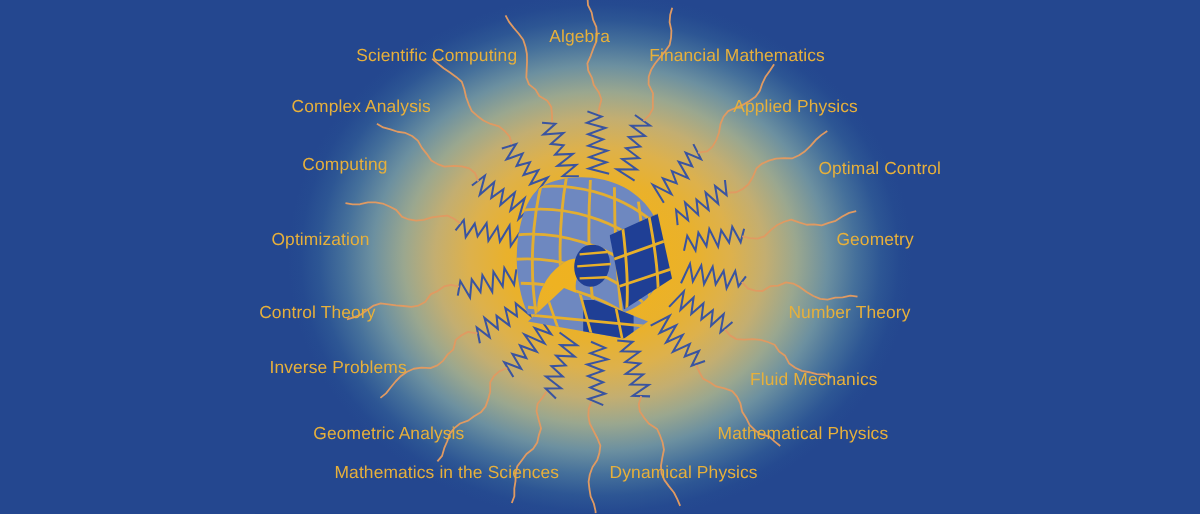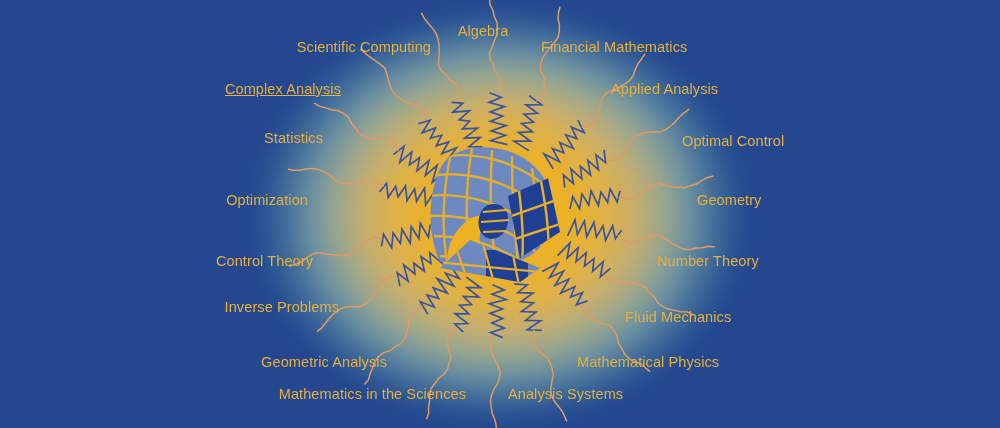--- a/index.html
+++ b/index.html
@@ -173,28 +173,28 @@
         <path d="M481 222 L 509 220"></path>
         <path d="M483 232 L 506 231"></path>
       </g>
     </g>
   </svg>
 
   <div id="labels">
       <div class="label r" style="left: 483px; top: 24px; transform: translateX(-50%);">Algebra</div>
       <div class="label l" style="left: 431px; top: 40px; text-align: center;">Scientific Computing</div>
       <div class="label r" style="left: 541px; top: 40px;">Financial Mathematics</div>
-      <div class="label l" style="left: 341px; top: 82px; text-decoration: underline;">Complex Analysis</div>
-      <div class="label r" style="left: 611px; top: 82px;">Applied Analysis</div>
-      <div class="label l" style="left: 323px; top: 131px;">Statistics</div>
+      <div class="label l" style="left: 359px; top: 82px;">Complex Analysis</div>
+      <div class="label r" style="left: 611px; top: 82px;">Applied Physics</div>
+      <div class="label l" style="left: 323px; top: 131px;">Computing</div>
       <div class="label r" style="left: 682px; top: 134px;">Optimal Control</div>
       <div class="label l" style="left: 308px; top: 193px;">Optimization</div>
       <div class="label r" style="left: 697px; top: 193px;">Geometry</div>
       <div class="label l" style="left: 313px; top: 254px;">Control Theory</div>
       <div class="label r" style="left: 657px; top: 254px;">Number Theory</div>
       <div class="label l" style="left: 339px; top: 300px; padding-left: 32px;">Inverse Problems</div>
       <div class="label r" style="left: 625px; top: 310px;">Fluid Mechanics</div>
       <div class="label l" style="left: 387px; top: 355px;">Geometric Analysis</div>
-      <div class="label r" style="left: 577px; top: 355px;">Mathematical Physics</div>
+      <div class="label r" style="left: 598px; top: 355px;">Mathematical Physics</div>
       <div class="label l" style="left: 466px; top: 387px;">Mathematics in the Sciences</div>
-      <div class="label r" style="left: 508px; top: 387px;">Analysis Systems</div>
+      <div class="label r" style="left: 508px; top: 387px;">Dynamical Physics</div>
     </div>
 </div>
 
 </body></html>

